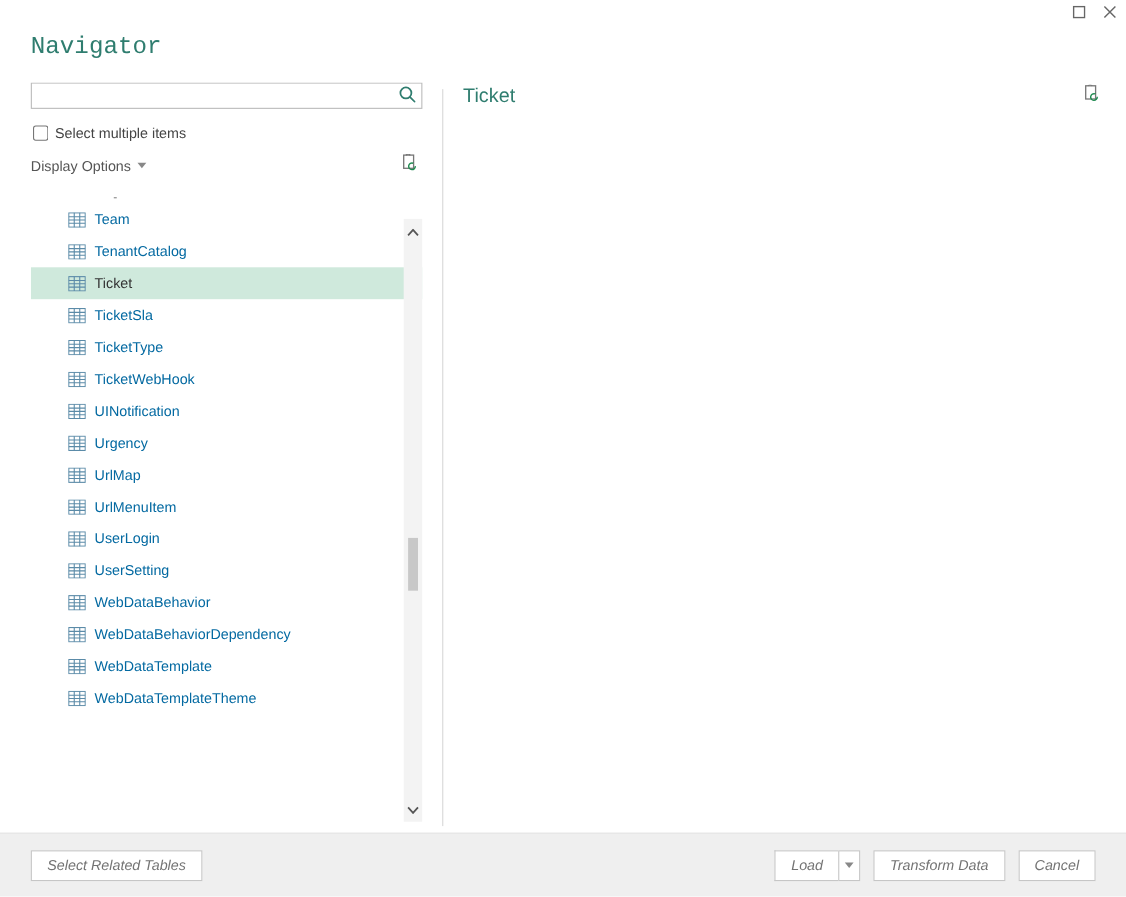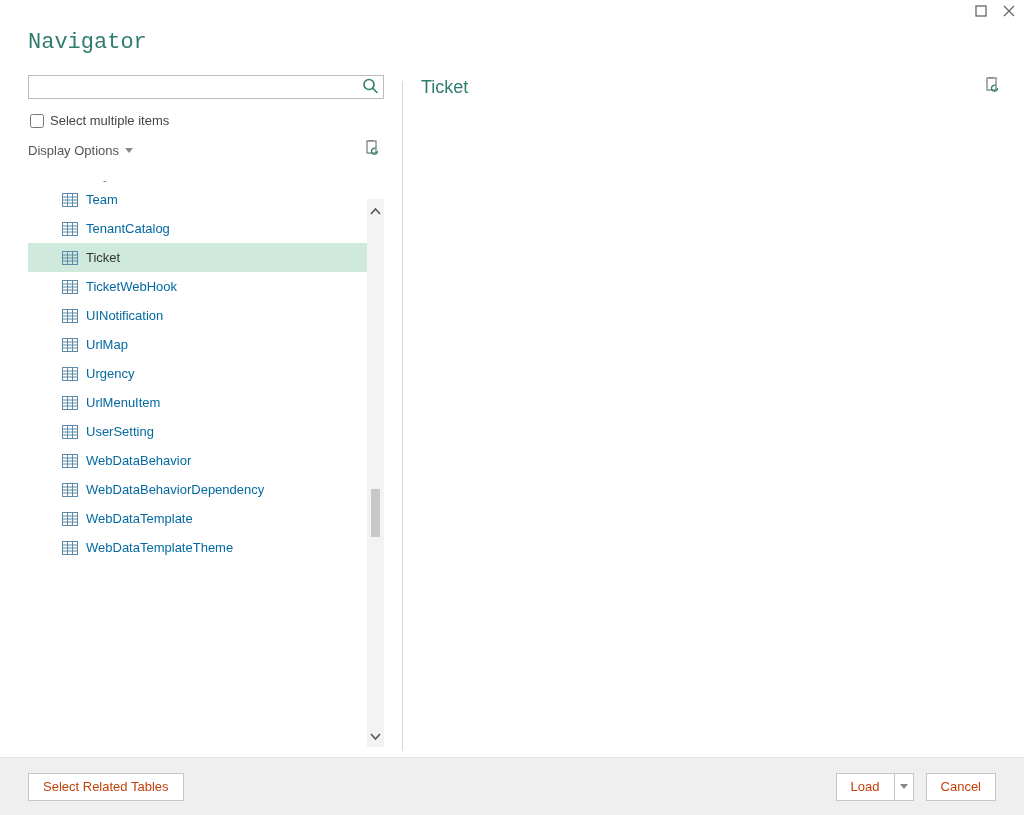--- a/index.html
+++ b/index.html
@@ -192,25 +192,26 @@
       height: 58px;
       display: flex;
       align-items: center;
       padding: 0 28px;
       gap: 12px;
     }
     .footer .spacer { flex: 1; }
     .btn {
       background: #fff;
       border: 1px solid #c6c6c6;
-      color: #c2410c;
+      color: #737373;
       height: 28px;
       padding: 0 14px;
       font-size: 13px;
       cursor: pointer;
+      font-style: italic;
     }
     .btn-split {
       display: flex;
     }
     .btn-split .dd {
       width: 20px;
       padding: 0;
       display: flex;
       align-items: center;
       justify-content: center;
@@ -320,20 +321,46 @@
             <span class="table-icon">
               <svg width="16" height="14" viewBox="0 0 16 14">
                 <rect x="0.5" y="0.5" width="15" height="13" fill="none" stroke="#5b8ba8" stroke-width="1"></rect>
                 <line x1="0.5" y1="4" x2="15.5" y2="4" stroke="#5b8ba8" stroke-width="1"></line>
                 <line x1="0.5" y1="7" x2="15.5" y2="7" stroke="#5b8ba8" stroke-width="1"></line>
                 <line x1="0.5" y1="10" x2="15.5" y2="10" stroke="#5b8ba8" stroke-width="1"></line>
                 <line x1="5.5" y1="0.5" x2="5.5" y2="13.5" stroke="#5b8ba8" stroke-width="1"></line>
                 <line x1="10.5" y1="0.5" x2="10.5" y2="13.5" stroke="#5b8ba8" stroke-width="1"></line>
               </svg>
             </span>
+            <span>TicketSla</span>
+          </li>
+          <li>
+            <span class="table-icon">
+              <svg width="16" height="14" viewBox="0 0 16 14">
+                <rect x="0.5" y="0.5" width="15" height="13" fill="none" stroke="#5b8ba8" stroke-width="1"></rect>
+                <line x1="0.5" y1="4" x2="15.5" y2="4" stroke="#5b8ba8" stroke-width="1"></line>
+                <line x1="0.5" y1="7" x2="15.5" y2="7" stroke="#5b8ba8" stroke-width="1"></line>
+                <line x1="0.5" y1="10" x2="15.5" y2="10" stroke="#5b8ba8" stroke-width="1"></line>
+                <line x1="5.5" y1="0.5" x2="5.5" y2="13.5" stroke="#5b8ba8" stroke-width="1"></line>
+                <line x1="10.5" y1="0.5" x2="10.5" y2="13.5" stroke="#5b8ba8" stroke-width="1"></line>
+              </svg>
+            </span>
+            <span>TicketType</span>
+          </li>
+          <li>
+            <span class="table-icon">
+              <svg width="16" height="14" viewBox="0 0 16 14">
+                <rect x="0.5" y="0.5" width="15" height="13" fill="none" stroke="#5b8ba8" stroke-width="1"></rect>
+                <line x1="0.5" y1="4" x2="15.5" y2="4" stroke="#5b8ba8" stroke-width="1"></line>
+                <line x1="0.5" y1="7" x2="15.5" y2="7" stroke="#5b8ba8" stroke-width="1"></line>
+                <line x1="0.5" y1="10" x2="15.5" y2="10" stroke="#5b8ba8" stroke-width="1"></line>
+                <line x1="5.5" y1="0.5" x2="5.5" y2="13.5" stroke="#5b8ba8" stroke-width="1"></line>
+                <line x1="10.5" y1="0.5" x2="10.5" y2="13.5" stroke="#5b8ba8" stroke-width="1"></line>
+              </svg>
+            </span>
             <span>TicketWebHook</span>
           </li>
           <li>
             <span class="table-icon">
               <svg width="16" height="14" viewBox="0 0 16 14">
                 <rect x="0.5" y="0.5" width="15" height="13" fill="none" stroke="#5b8ba8" stroke-width="1"></rect>
                 <line x1="0.5" y1="4" x2="15.5" y2="4" stroke="#5b8ba8" stroke-width="1"></line>
                 <line x1="0.5" y1="7" x2="15.5" y2="7" stroke="#5b8ba8" stroke-width="1"></line>
                 <line x1="0.5" y1="10" x2="15.5" y2="10" stroke="#5b8ba8" stroke-width="1"></line>
                 <line x1="5.5" y1="0.5" x2="5.5" y2="13.5" stroke="#5b8ba8" stroke-width="1"></line>
@@ -346,47 +373,60 @@
             <span class="table-icon">
               <svg width="16" height="14" viewBox="0 0 16 14">
                 <rect x="0.5" y="0.5" width="15" height="13" fill="none" stroke="#5b8ba8" stroke-width="1"></rect>
                 <line x1="0.5" y1="4" x2="15.5" y2="4" stroke="#5b8ba8" stroke-width="1"></line>
                 <line x1="0.5" y1="7" x2="15.5" y2="7" stroke="#5b8ba8" stroke-width="1"></line>
                 <line x1="0.5" y1="10" x2="15.5" y2="10" stroke="#5b8ba8" stroke-width="1"></line>
                 <line x1="5.5" y1="0.5" x2="5.5" y2="13.5" stroke="#5b8ba8" stroke-width="1"></line>
                 <line x1="10.5" y1="0.5" x2="10.5" y2="13.5" stroke="#5b8ba8" stroke-width="1"></line>
               </svg>
             </span>
+            <span>Urgency</span>
+          </li>
+          <li>
+            <span class="table-icon">
+              <svg width="16" height="14" viewBox="0 0 16 14">
+                <rect x="0.5" y="0.5" width="15" height="13" fill="none" stroke="#5b8ba8" stroke-width="1"></rect>
+                <line x1="0.5" y1="4" x2="15.5" y2="4" stroke="#5b8ba8" stroke-width="1"></line>
+                <line x1="0.5" y1="7" x2="15.5" y2="7" stroke="#5b8ba8" stroke-width="1"></line>
+                <line x1="0.5" y1="10" x2="15.5" y2="10" stroke="#5b8ba8" stroke-width="1"></line>
+                <line x1="5.5" y1="0.5" x2="5.5" y2="13.5" stroke="#5b8ba8" stroke-width="1"></line>
+                <line x1="10.5" y1="0.5" x2="10.5" y2="13.5" stroke="#5b8ba8" stroke-width="1"></line>
+              </svg>
+            </span>
             <span>UrlMap</span>
           </li>
           <li>
             <span class="table-icon">
               <svg width="16" height="14" viewBox="0 0 16 14">
                 <rect x="0.5" y="0.5" width="15" height="13" fill="none" stroke="#5b8ba8" stroke-width="1"></rect>
                 <line x1="0.5" y1="4" x2="15.5" y2="4" stroke="#5b8ba8" stroke-width="1"></line>
                 <line x1="0.5" y1="7" x2="15.5" y2="7" stroke="#5b8ba8" stroke-width="1"></line>
                 <line x1="0.5" y1="10" x2="15.5" y2="10" stroke="#5b8ba8" stroke-width="1"></line>
                 <line x1="5.5" y1="0.5" x2="5.5" y2="13.5" stroke="#5b8ba8" stroke-width="1"></line>
                 <line x1="10.5" y1="0.5" x2="10.5" y2="13.5" stroke="#5b8ba8" stroke-width="1"></line>
               </svg>
             </span>
-            <span>Urgency</span>
-          </li>
-          <li>
-            <span class="table-icon">
-              <svg width="16" height="14" viewBox="0 0 16 14">
-                <rect x="0.5" y="0.5" width="15" height="13" fill="none" stroke="#5b8ba8" stroke-width="1"></rect>
-                <line x1="0.5" y1="4" x2="15.5" y2="4" stroke="#5b8ba8" stroke-width="1"></line>
-                <line x1="0.5" y1="7" x2="15.5" y2="7" stroke="#5b8ba8" stroke-width="1"></line>
-                <line x1="0.5" y1="10" x2="15.5" y2="10" stroke="#5b8ba8" stroke-width="1"></line>
-                <line x1="5.5" y1="0.5" x2="5.5" y2="13.5" stroke="#5b8ba8" stroke-width="1"></line>
-                <line x1="10.5" y1="0.5" x2="10.5" y2="13.5" stroke="#5b8ba8" stroke-width="1"></line>
-              </svg>
-            </span>
             <span>UrlMenuItem</span>
+          </li>
+          <li>
+            <span class="table-icon">
+              <svg width="16" height="14" viewBox="0 0 16 14">
+                <rect x="0.5" y="0.5" width="15" height="13" fill="none" stroke="#5b8ba8" stroke-width="1"></rect>
+                <line x1="0.5" y1="4" x2="15.5" y2="4" stroke="#5b8ba8" stroke-width="1"></line>
+                <line x1="0.5" y1="7" x2="15.5" y2="7" stroke="#5b8ba8" stroke-width="1"></line>
+                <line x1="0.5" y1="10" x2="15.5" y2="10" stroke="#5b8ba8" stroke-width="1"></line>
+                <line x1="5.5" y1="0.5" x2="5.5" y2="13.5" stroke="#5b8ba8" stroke-width="1"></line>
+                <line x1="10.5" y1="0.5" x2="10.5" y2="13.5" stroke="#5b8ba8" stroke-width="1"></line>
+              </svg>
+            </span>
+            <span>UserLogin</span>
           </li>
           <li>
             <span class="table-icon">
               <svg width="16" height="14" viewBox="0 0 16 14">
                 <rect x="0.5" y="0.5" width="15" height="13" fill="none" stroke="#5b8ba8" stroke-width="1"></rect>
                 <line x1="0.5" y1="4" x2="15.5" y2="4" stroke="#5b8ba8" stroke-width="1"></line>
                 <line x1="0.5" y1="7" x2="15.5" y2="7" stroke="#5b8ba8" stroke-width="1"></line>
                 <line x1="0.5" y1="10" x2="15.5" y2="10" stroke="#5b8ba8" stroke-width="1"></line>
                 <line x1="5.5" y1="0.5" x2="5.5" y2="13.5" stroke="#5b8ba8" stroke-width="1"></line>
                 <line x1="10.5" y1="0.5" x2="10.5" y2="13.5" stroke="#5b8ba8" stroke-width="1"></line>
@@ -485,14 +525,15 @@
 
 <div class="footer">
   <button class="btn">Select Related Tables</button>
   <div class="spacer"></div>
   <div class="btn-split">
     <button class="btn main">Load</button>
     <button class="btn dd">
         <span class="caret"></span>
       </button>
   </div>
+  <button class="btn">Transform Data</button>
   <button class="btn">Cancel</button>
 </div>
 
 </body></html>

